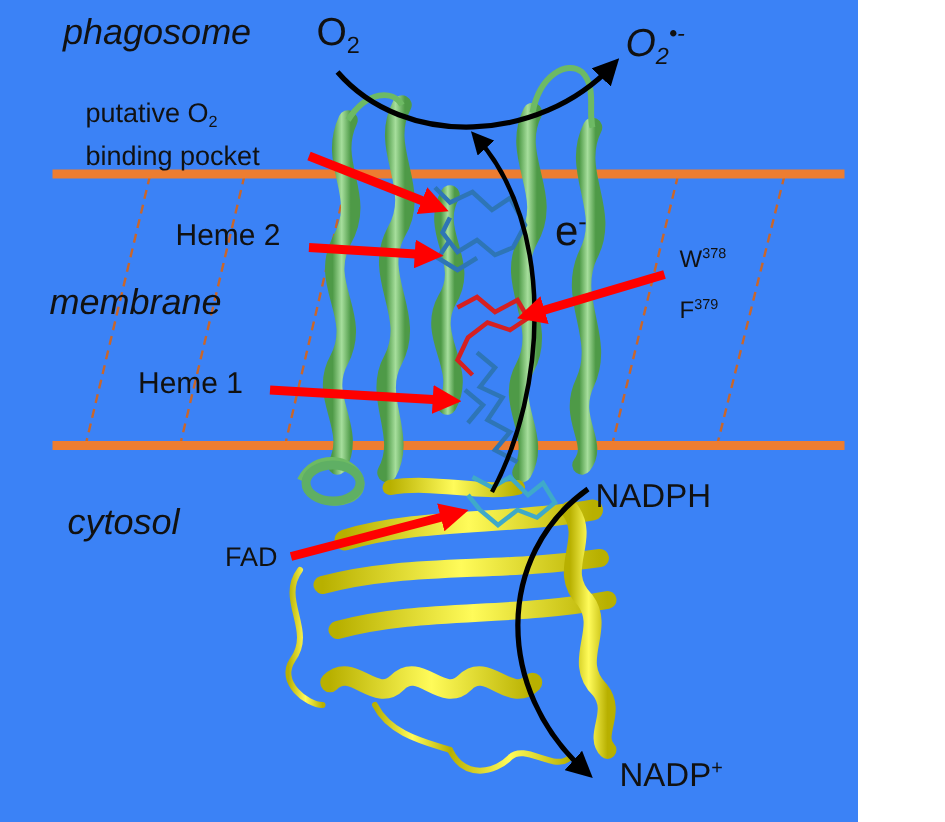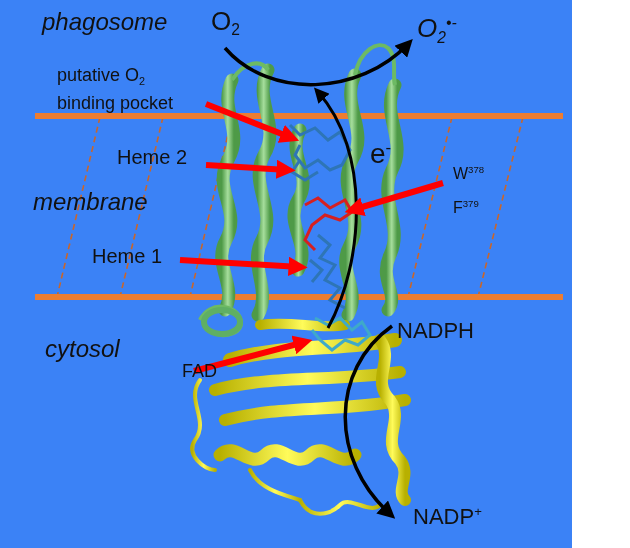--- a/index.html
+++ b/index.html
@@ -128,14 +128,14 @@
   <div class="lbl" style="left:57px; top:64px; font-size:18px; line-height:22px;">
     <div><span>putative O</span><span class="sub">2</span></div>
     <div>binding pocket</div>
   </div>
   <div class="lbl" style="left:117px; top:147px; font-size:20px;">Heme 2</div>
   <div class="lbl" style="left:92px; top:246px; font-size:20px;">Heme 1</div>
   <div class="lbl" style="left:453px; top:155px; font-size:16px; line-height:30px;">
     <div><span>W</span><span class="sup">378</span></div>
     <div><span>F</span><span class="sup">379</span></div>
   </div>
-  <div class="lbl" style="left:150px; top:362px; font-size:18px;margin-left:32px;">FAD</div>
+  <div class="lbl" style="left:150px; top:362px; font-size:18px;">FAD</div>
 </div>
 
 </body></html>

